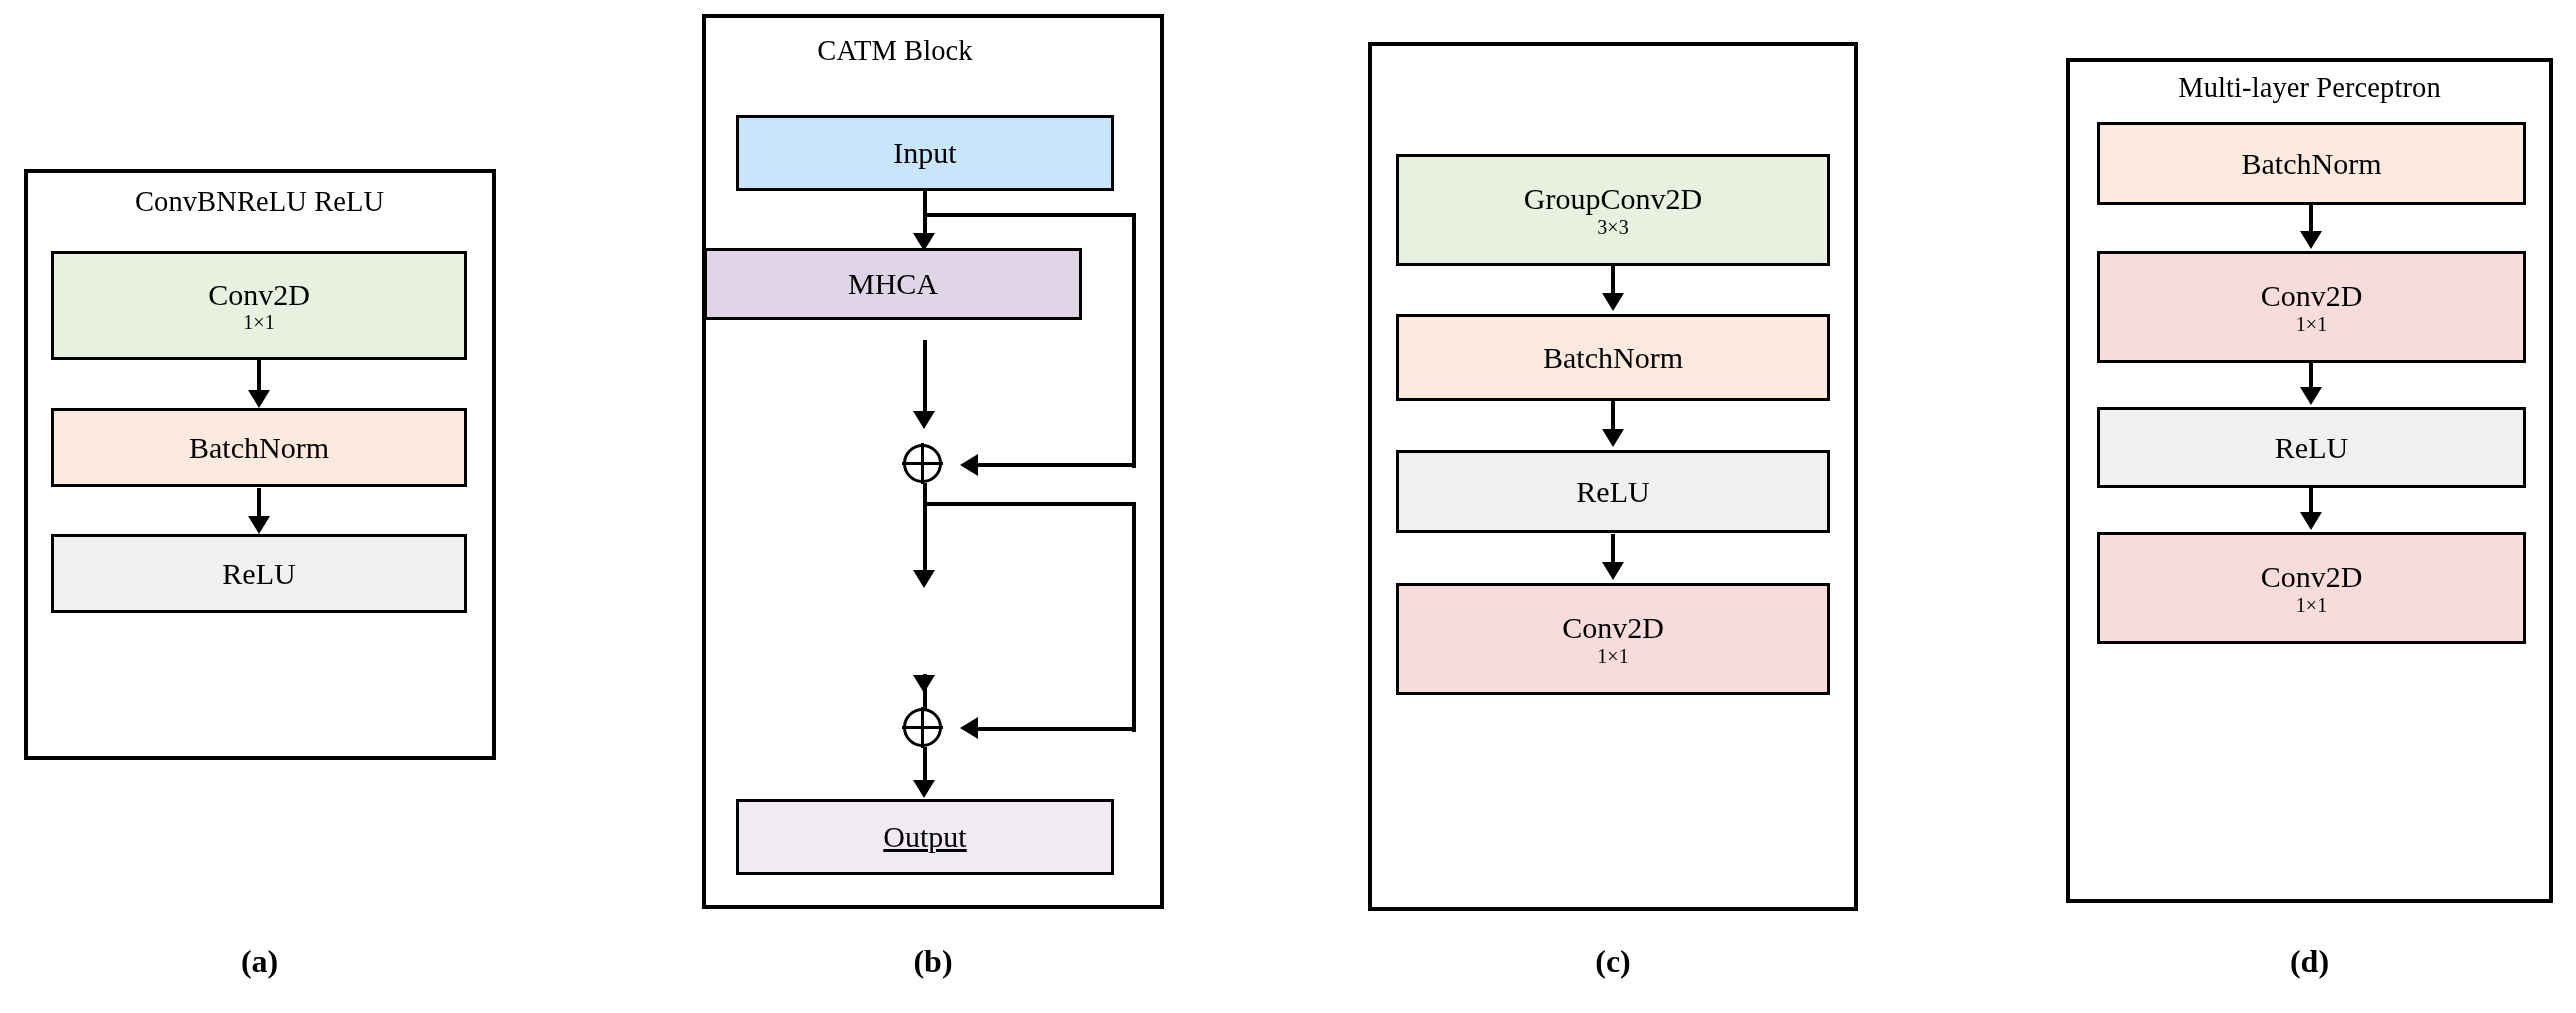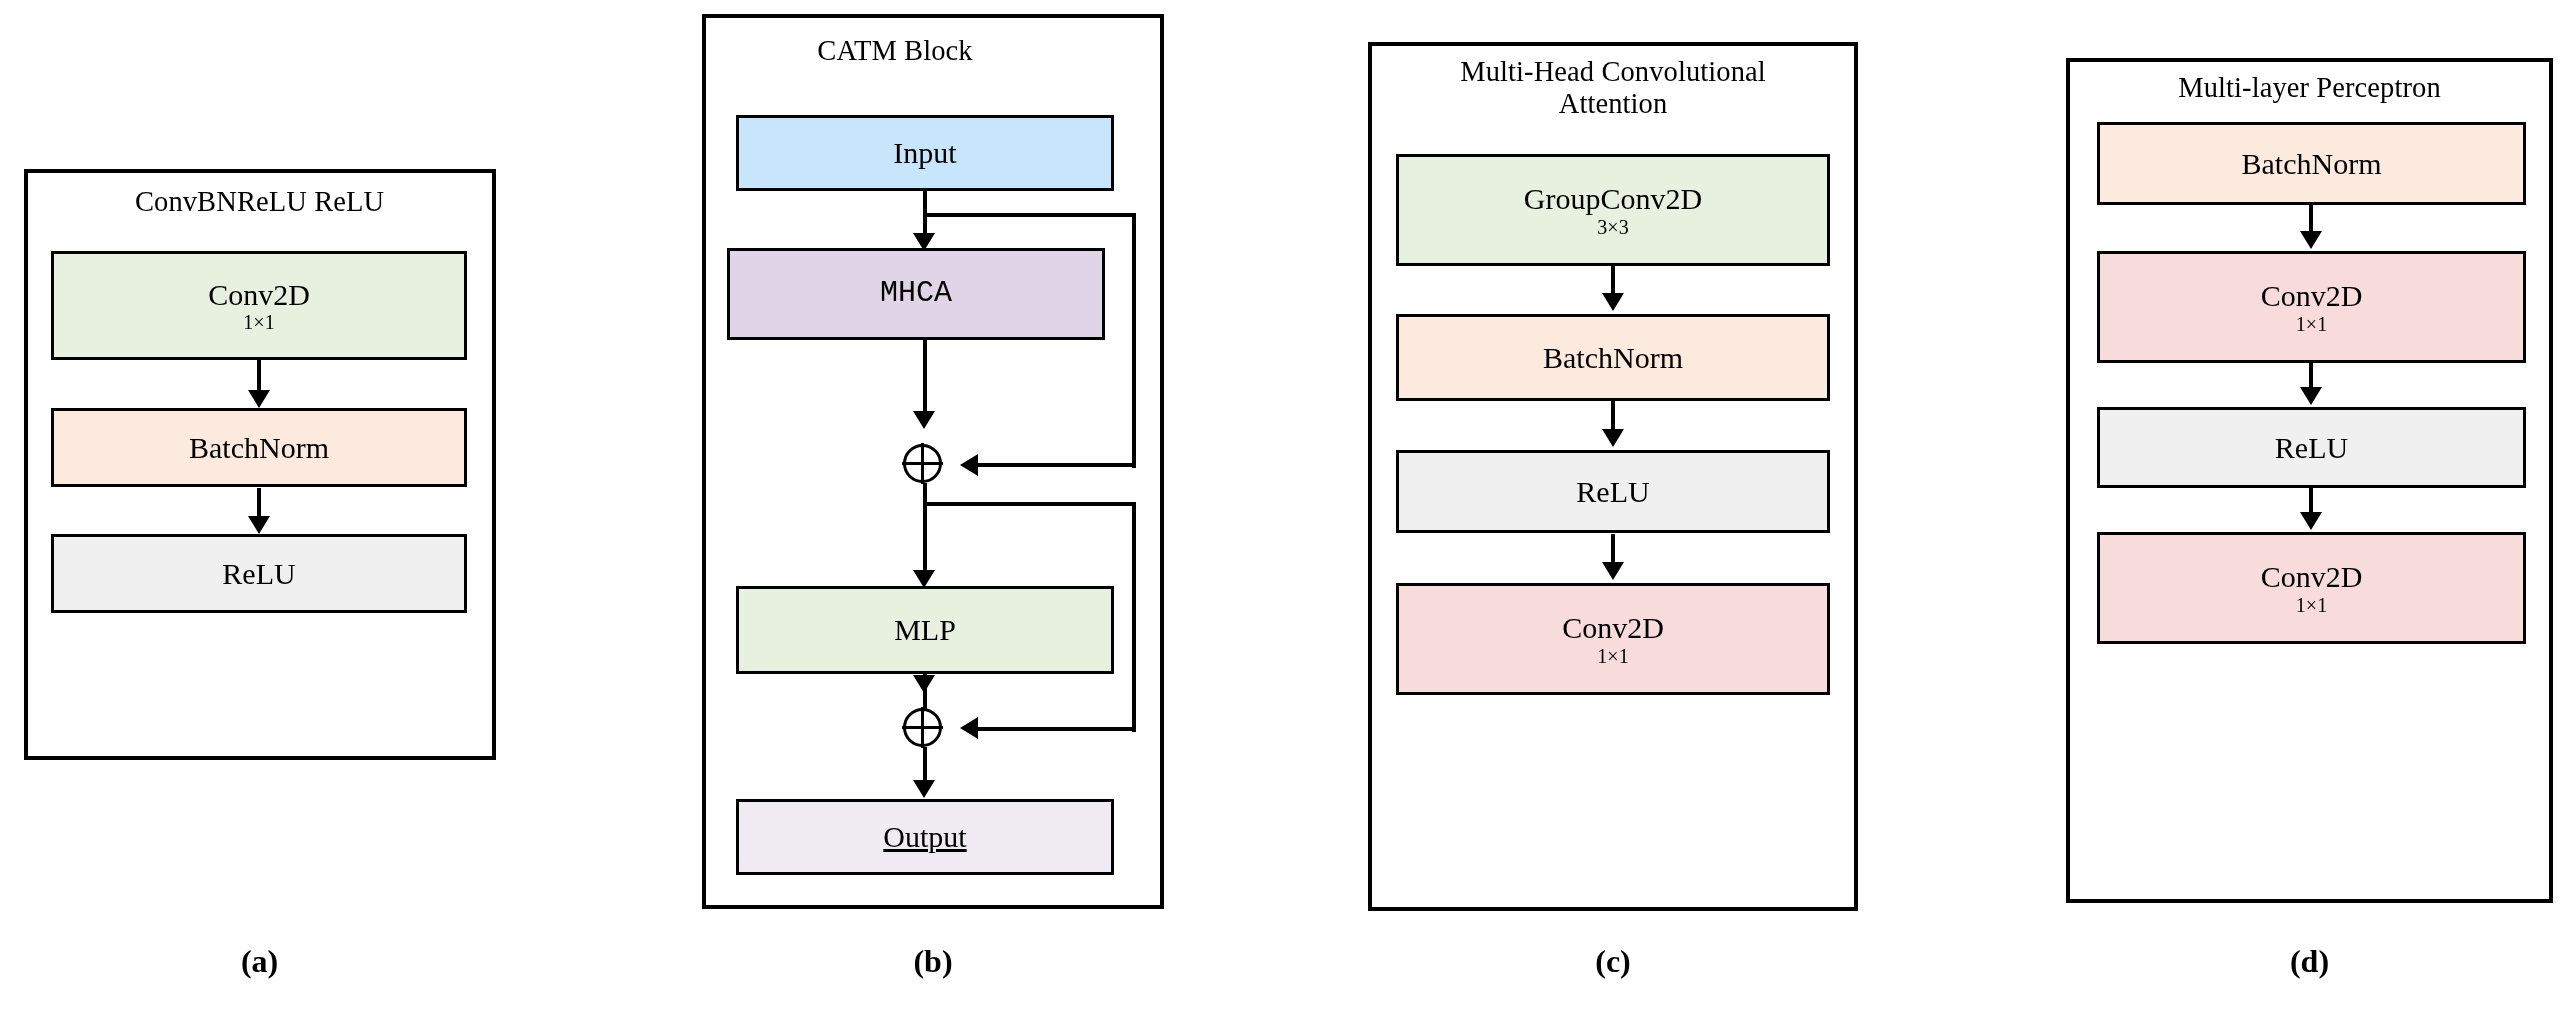--- a/index.html
+++ b/index.html
@@ -163,60 +163,55 @@
   </div>
 
   <div class="vline" style="left:923px; top:190px; height:47px;"></div>
   <div class="arrow-down" style="left:913px; top:233px;"></div>
 
   <div class="hline" style="left:923px; top:213px; width:213px;"></div>
   <div class="vline" style="left:1132px; top:213px; height:255px;"></div>
   <div class="hline" style="left:972px; top:463px; width:164px;"></div>
   <div class="arrow-left" style="left:960px; top:454px;"></div>
 
-  <div class="node" style="left:727px; top:248px; width:378px; height:92px; background:#e0d5e6;font-family:Liberation Mono, monospace;">
+  <div class="node" style="left:704px; top:248px; width:378px; height:72px; background:#e0d5e6;">
     <span>MHCA</span>
   </div>
 
   <div class="vline" style="left:923px; top:340px; height:76px;"></div>
   <div class="arrow-down" style="left:913px; top:411px;"></div>
 
   <div class="plus-op" style="left:903px; top:444px; width:39px; height:39px;"></div>
 
   <div class="vline" style="left:923px; top:483px; height:92px;"></div>
   <div class="arrow-down" style="left:913px; top:570px;"></div>
 
   <div class="hline" style="left:923px; top:502px; width:213px;"></div>
   <div class="vline" style="left:1132px; top:502px; height:230px;"></div>
   <div class="hline" style="left:972px; top:727px; width:164px;"></div>
   <div class="arrow-left" style="left:960px; top:717px;"></div>
 
-  <div class="node" style="left:736px; top:586px; width:378px; height:88px; background:#e8f1df;">
-    <span>MLP</span>
-  </div>
 
   <div class="vline" style="left:923px; top:674px; height:35px;"></div>
   <div class="arrow-down" style="left:913px; top:675px;"></div>
 
   <div class="plus-op" style="left:903px; top:708px; width:39px; height:39px;"></div>
 
   <div class="vline" style="left:923px; top:747px; height:38px;"></div>
   <div class="arrow-down" style="left:913px; top:780px;"></div>
 
   <div class="node" style="left:736px; top:799px; width:378px; height:76px; background:#f0eaf2;text-decoration:underline;">
     <span>Output</span>
   </div>
 
   <div class="fig-label" style="left:702px; top:943px; width:462px;">(b)</div>
 
   <div class="panel" style="left:1368px; top:42px; width:490px; height:869px;">
   </div>
 
-  <div class="panel-title" style="left:1368px; top:56px; width:490px;">Multi-Head Convolutional
-Attention</div>
 
   <div class="node" style="left:1396px; top:154px; width:434px; height:112px; background:#e8f1df;">
     <span>GroupConv2D</span>
     <span class="sub">3×3</span>
   </div>
   <div class="vline" style="left:1611px; top:266px; height:34px;"></div>
   <div class="arrow-down" style="left:1602px; top:293px;"></div>
 
   <div class="node" style="left:1396px; top:314px; width:434px; height:87px; background:#fdeade;">
     <span>BatchNorm</span>

